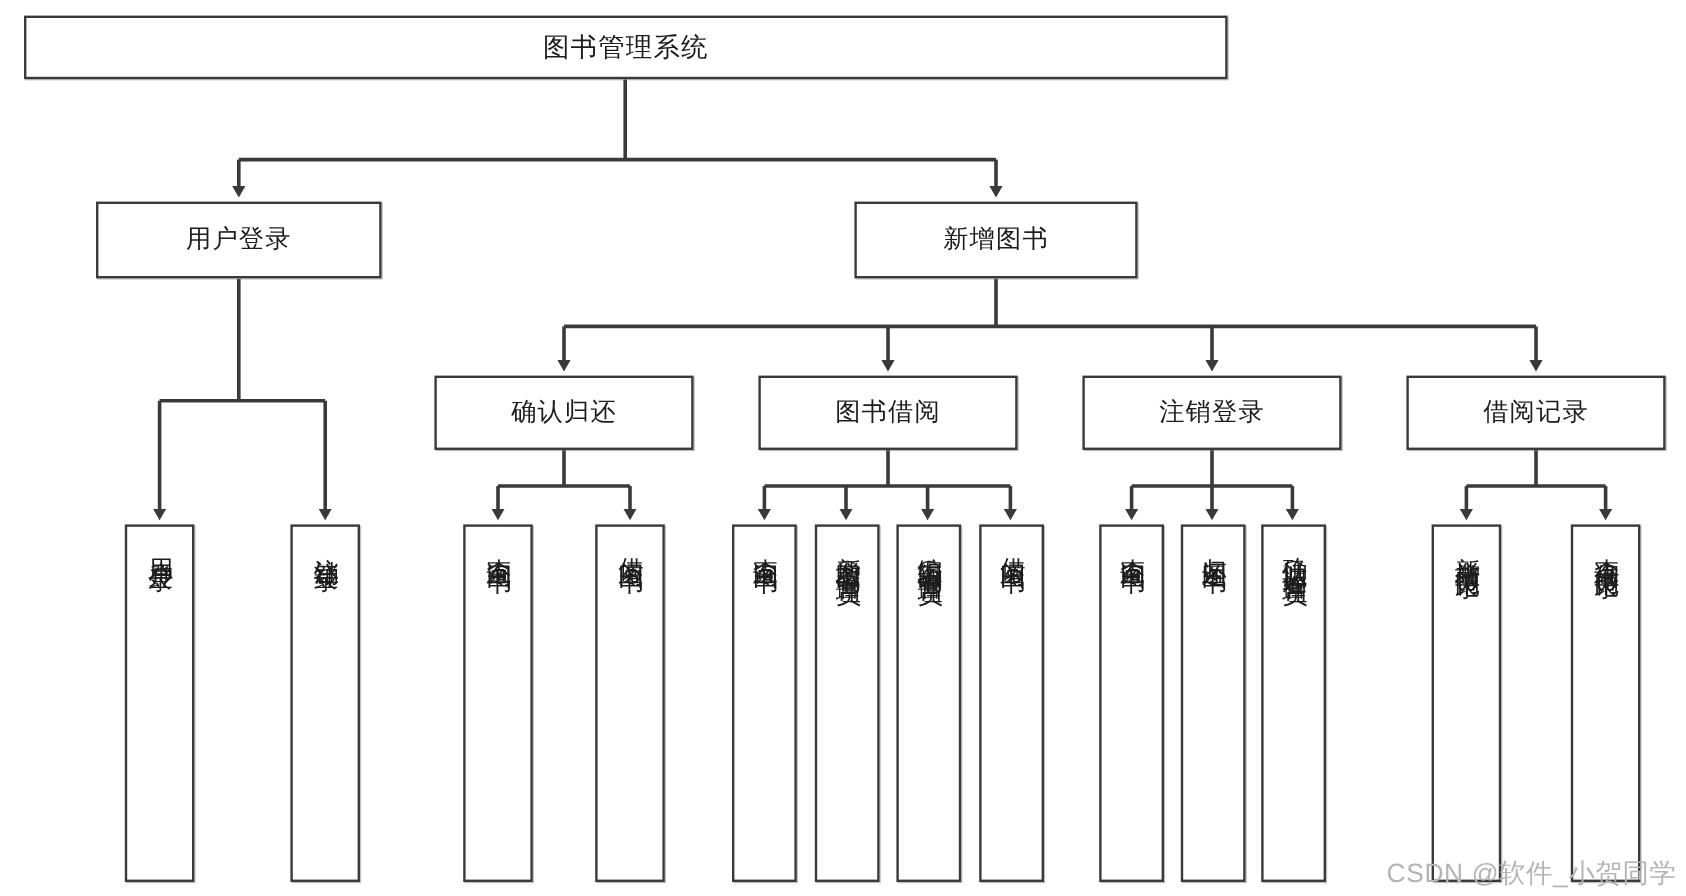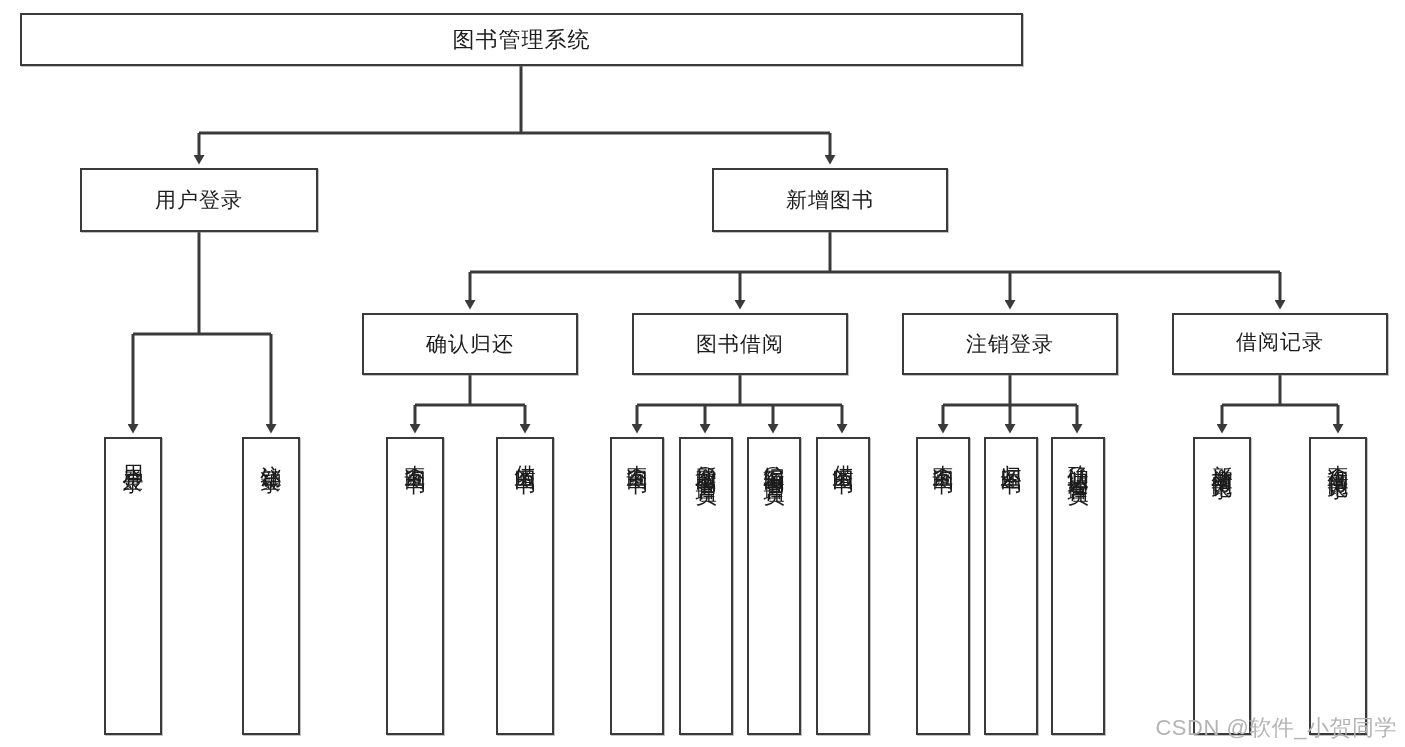--- a/index.html
+++ b/index.html
@@ -138,21 +138,21 @@
 
   <div class="node" style="left:362px; top:313px; width:216px; height:62px;">
     <span class="lbl">确认归还</span>
   </div>
   <div class="node" style="left:632px; top:313px; width:216px; height:62px;">
     <span class="lbl">图书借阅</span>
   </div>
   <div class="node" style="left:902px; top:313px; width:216px; height:62px;">
     <span class="lbl">注销登录</span>
   </div>
-  <div class="node" style="left:1172px; top:313px; width:216px; height:62px;font-family:Liberation Mono, monospace;">
+  <div class="node" style="left:1172px; top:313px; width:216px; height:62px;">
     <span class="lbl">借阅记录</span>
   </div>
 
   <div class="node vert" style="left:104px; top:437px; width:58px; height:298px;">
     <span class="lbl">用户登录</span>
   </div>
   <div class="node vert" style="left:242px; top:437px; width:58px; height:298px;">
     <span class="lbl">注销登录</span>
   </div>
 

